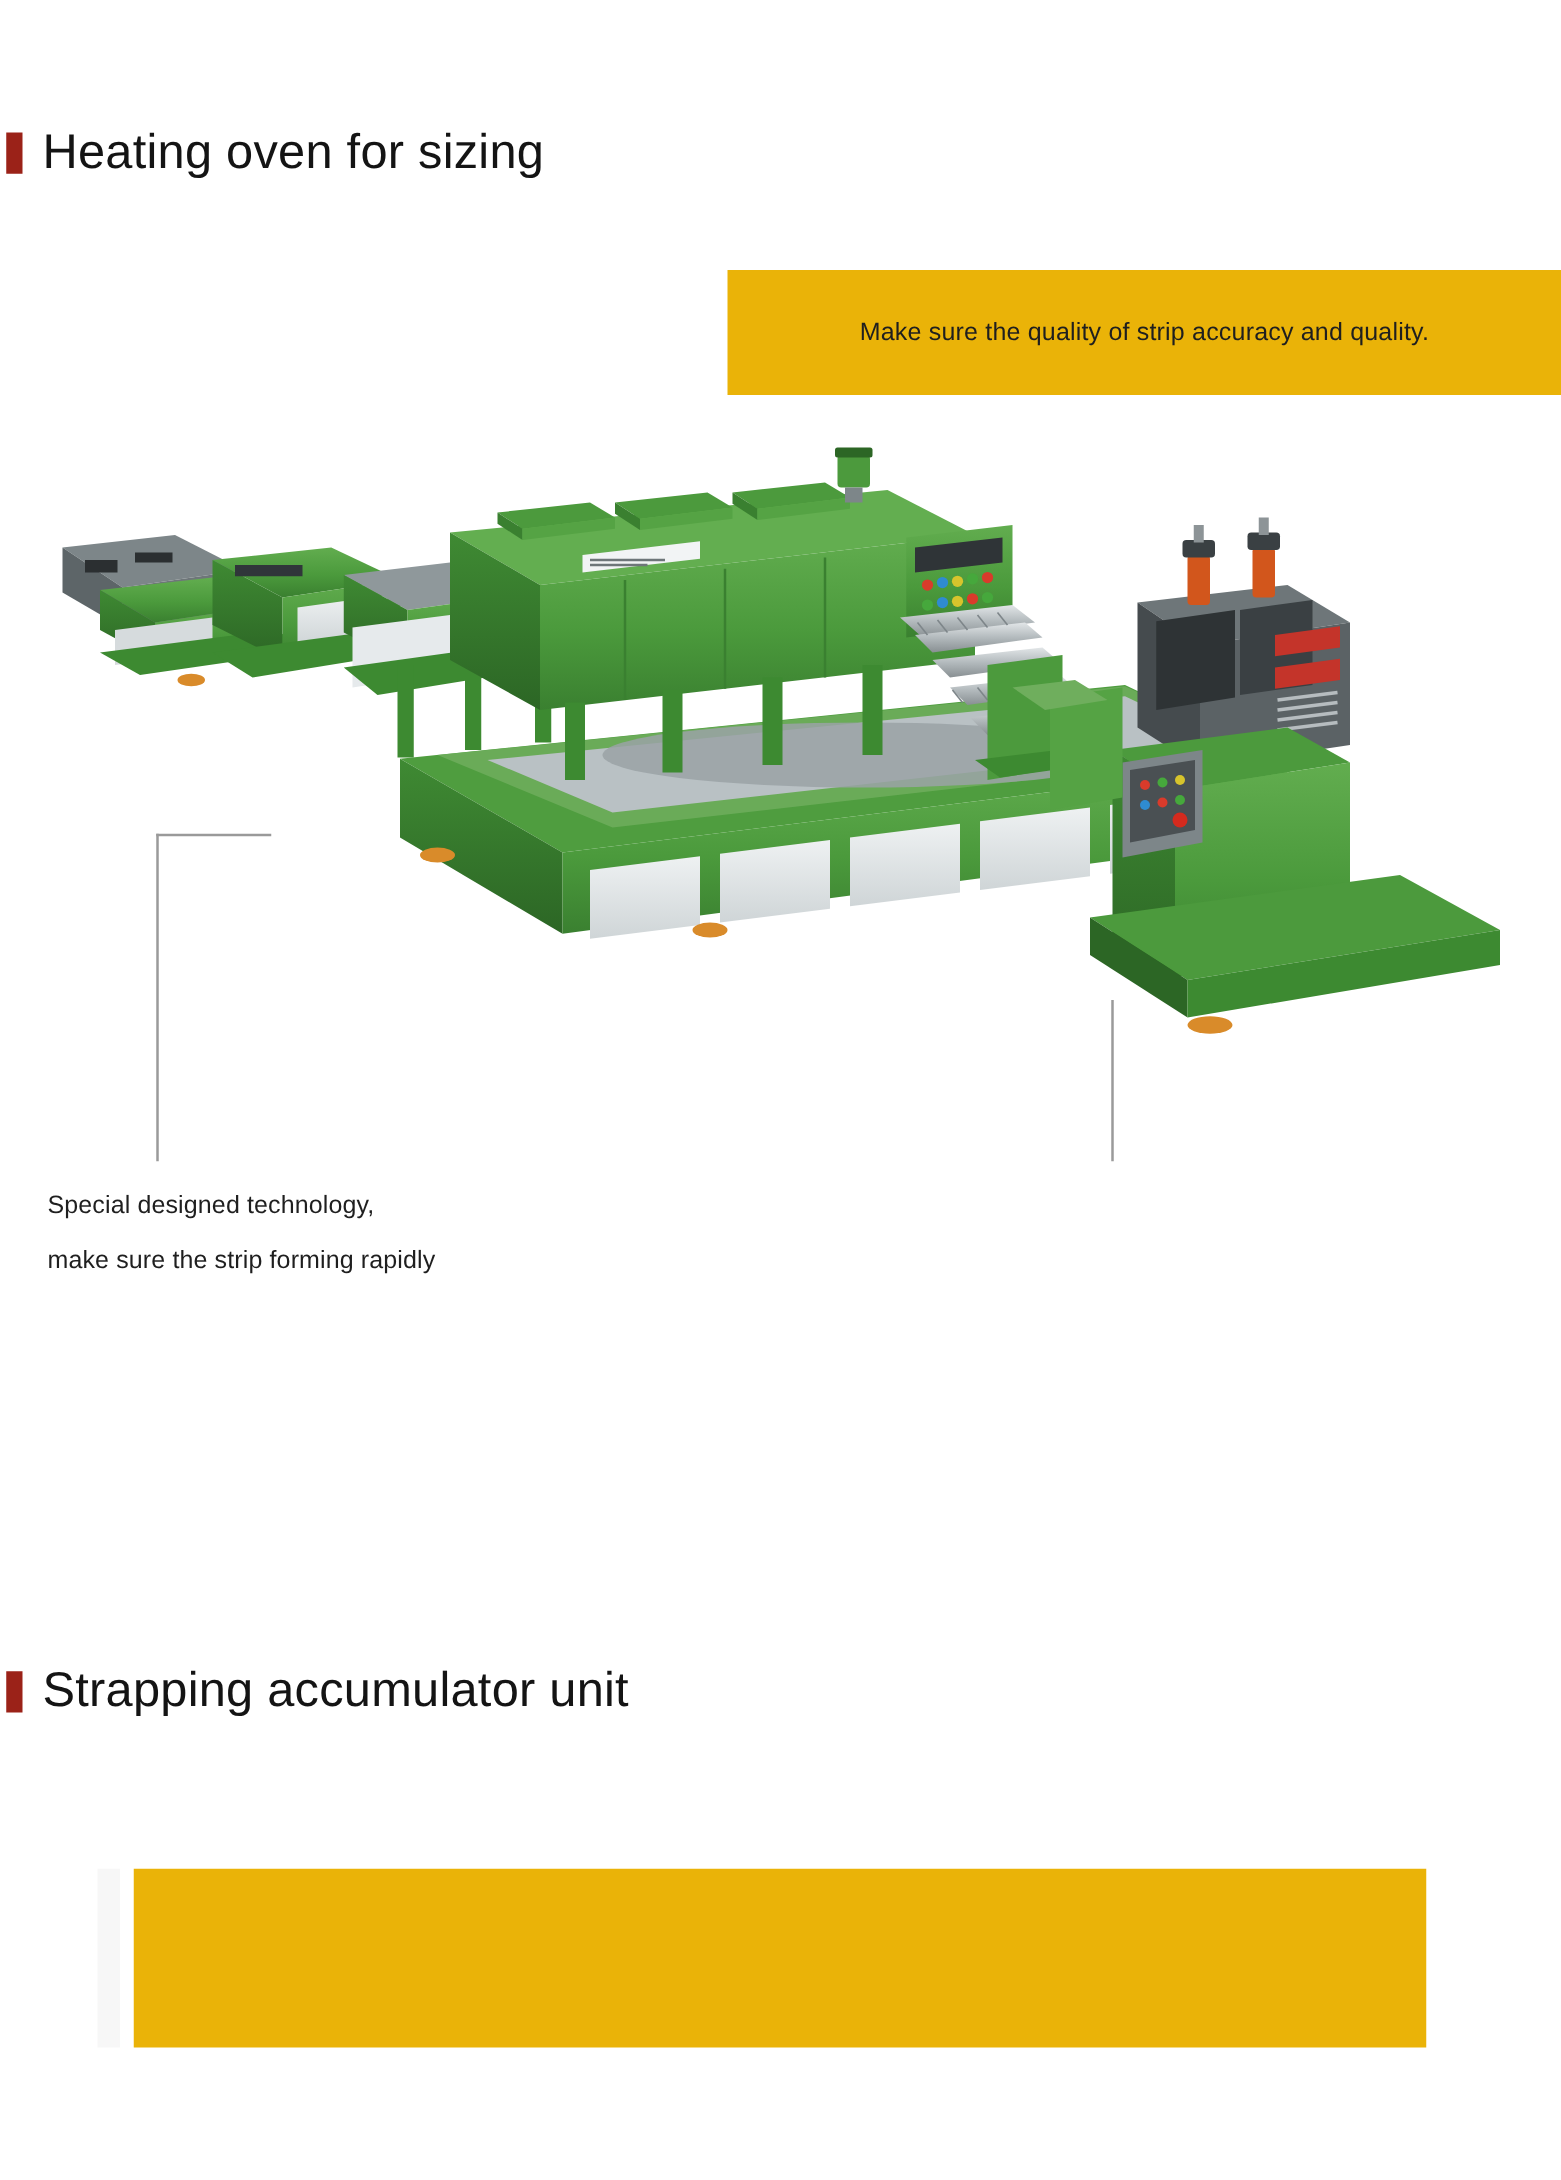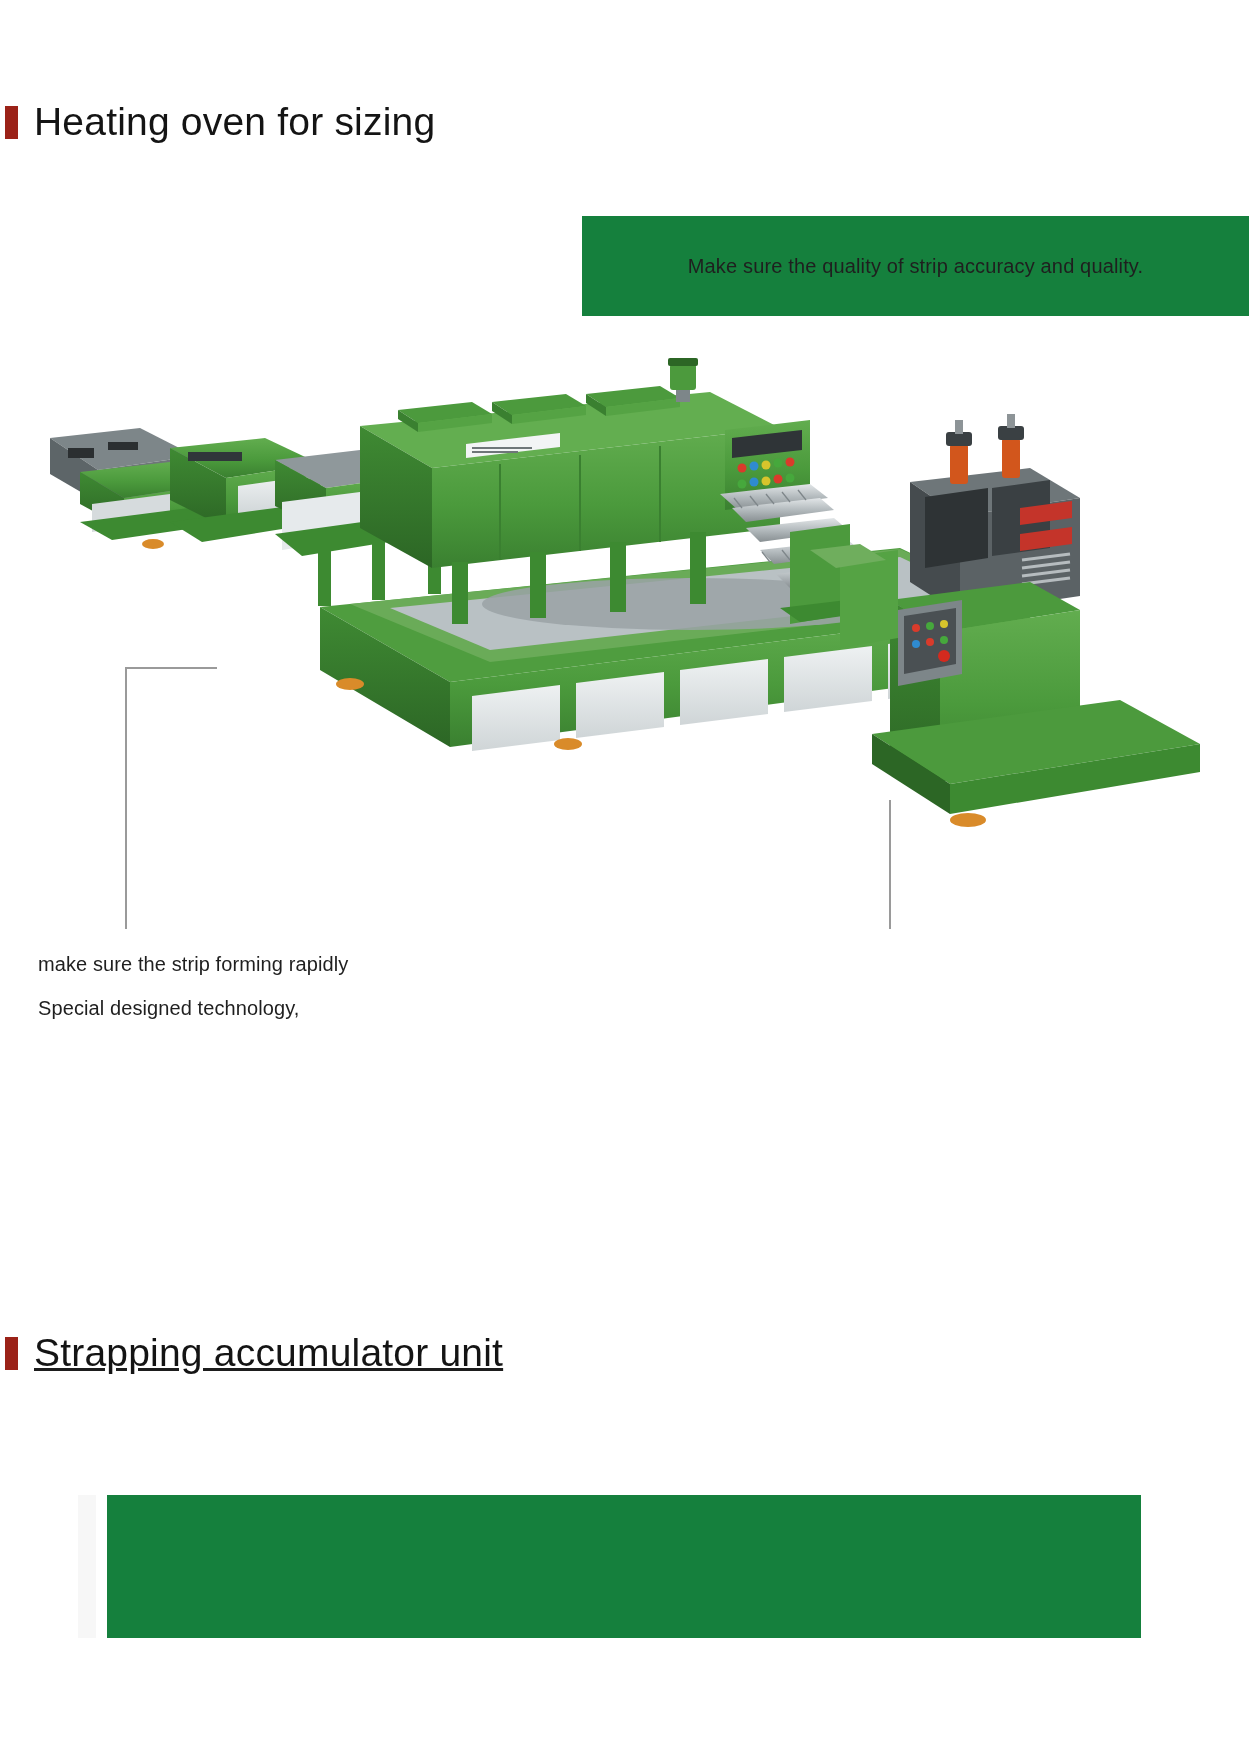--- a/index.html
+++ b/index.html
@@ -32,26 +32,26 @@
   }
   .heading-text {
     font-size: 39px;
     font-weight: 400;
     letter-spacing: 0.2px;
     color: #141414;
     white-space: nowrap;
   }
 
   #heading-1 { left: 5px; top: 100px; }
-  #heading-2 { left: 5px; top: 1331px; text-decoration: underline; }
+  #heading-2 { left: 5px; top: 1331px; }
 
   
   .callout {
     position: absolute;
-    background: #15803d;
+    background: #eab308;
     box-sizing: border-box;
   }
   #callout-top {
     left: 582px;
     top: 216px;
     width: 667px;
     height: 100px;
     display: flex;
     align-items: center;
     justify-content: center;
@@ -332,22 +332,22 @@
     <polygon points="820,206 878,198 878,286 820,296" fill="#55a344"></polygon>
     <polygon points="790,198 840,192 866,208 816,216" fill="#6fae5d"></polygon>
   </svg>
 </div>
 
 <div class="leader" id="leader-left-v"></div>
 <div class="leader" id="leader-left-h"></div>
 <div class="leader" id="leader-right-v"></div>
 
 <div class="caption" id="caption-left">
+  <div class="caption-line">Special designed technology,</div>
   <div class="caption-line">make sure the strip forming rapidly</div>
-  <div class="caption-line">Special designed technology,</div>
 </div>
 
 <div class="caption" id="caption-right">
 </div>
 
 <div class="section-heading" id="heading-2">
   <div class="heading-bar"></div>
   <div class="heading-text">Strapping accumulator unit</div>
 </div>
 

